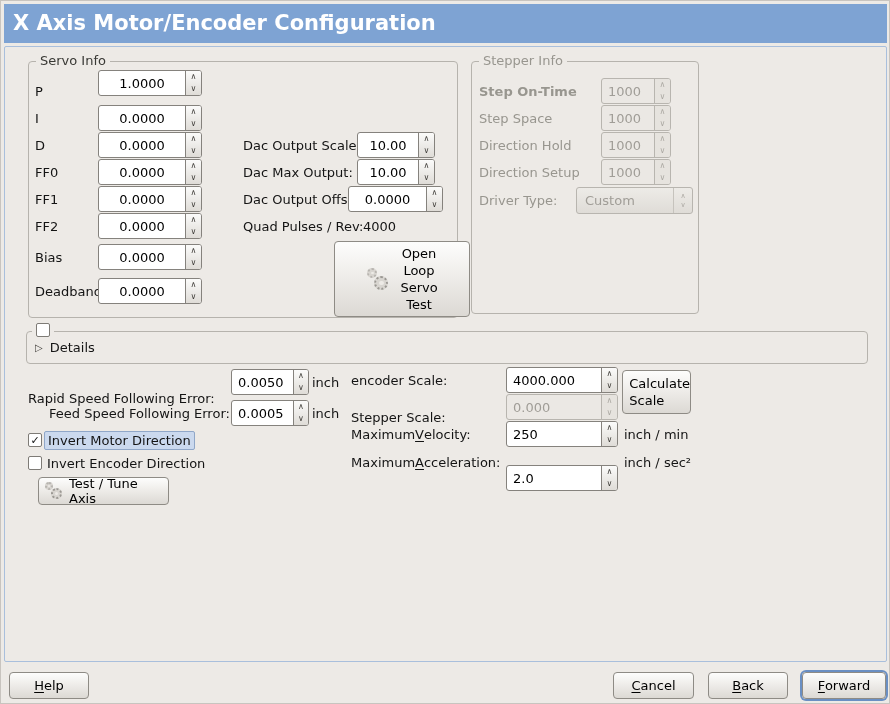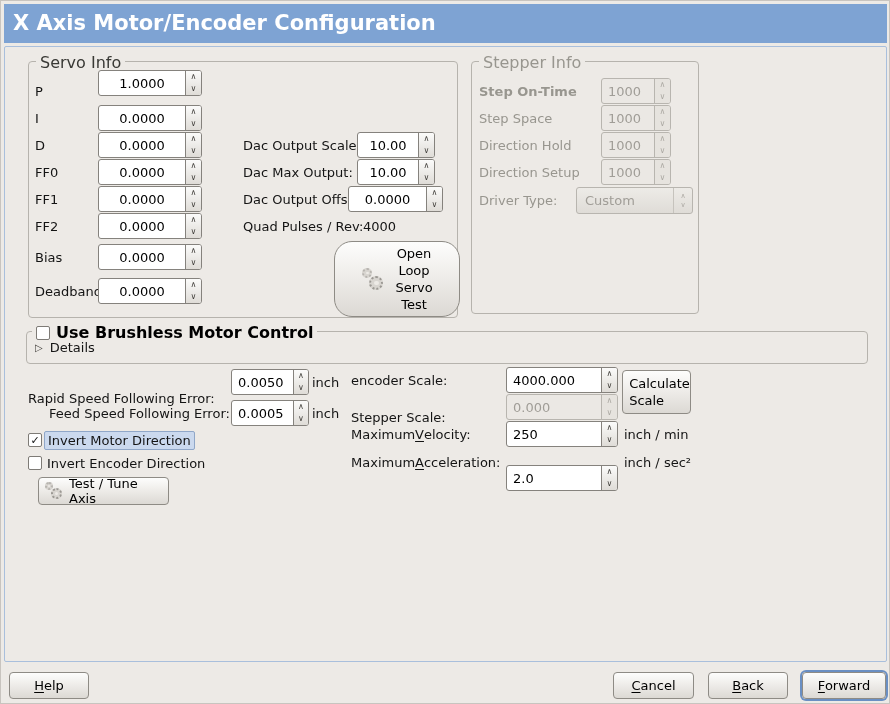--- a/index.html
+++ b/index.html
@@ -24,21 +24,21 @@
     font-size:21px; font-weight:bold; line-height:39px; padding-left:9px;
     white-space:nowrap;
   }
   .content-border {
     position:absolute; left:3px; top:45px; width:883px; height:616px;
     border:1px solid #A9BFDC; border-radius:2px; pointer-events:none;
   }
   .frame { position:absolute; border:1px solid #B6B3AD; border-radius:4px; }
   .legend {
     position:absolute; top:-9px; left:7px; background:var(--bg);
-    padding:0 4px; font-size:16px; color:#393935;
+    padding:0 4px; font-size:13px; color:#393935;
     display:flex; align-items:center; gap:6px; white-space:nowrap;
   }
   .legend.dis { color:#98968F; }
   .legend.boldleg { font-weight:bold; color:#000; left:5px; }
   .lbl {
     position:absolute; height:26px; display:flex; align-items:center;
     white-space:nowrap; font-size:13px; color:#141414;
   }
   .lbl.dis { color:#98968F; }
   .spin {
@@ -190,21 +190,21 @@
       </span>
   </div>
   <div class="spin center" style="left:347px;top:185px;width:95px;">
     <span class="v">0.0000</span>
     <span class="btns">
         <span>∧</span>
         <span>∨</span>
       </span>
   </div>
 
-  <div class="btn" style="left:333px;top:240px;width:126px;height:76px;gap:8px;padding:0 8px;border-radius:18px;">
+  <div class="btn" style="left:333px;top:240px;width:136px;height:76px;gap:8px;padding:0 8px;">
     <span class="gears">
         <span class="gear small"></span>
         <span class="gear big"></span>
       </span>
     <span class="multiline">Open
 Loop
 Servo
 Test</span>
   </div>
 
@@ -251,21 +251,20 @@
     <span class="cv">Custom</span>
     <span class="carr">
         <span>∧</span>
         <span>∨</span>
       </span>
   </div>
 
   <div class="frame" style="left:25px;top:330px;width:842px;height:33px;">
     <span class="legend boldleg">
       <span class="cb"></span>
-      <span>Use Brushless Motor Control</span>
     </span>
     <span style="position:absolute;left:8px;top:8px;display:flex;align-items:center;gap:7px;">
       <span class="expander-tri">▷</span>
       <span>Details</span>
     </span>
   </div>
 
   <span class="lbl" style="left:27px;top:384px;">Rapid Speed Following Error:</span>
   <div class="spin" style="left:230px;top:368px;width:78px;">
     <span class="v">0.0050</span>
@@ -287,21 +286,21 @@
   <span class="unit" style="left:311px;top:399px;">inch</span>
 
   <span class="lbl" style="left:350px;top:366px;">encoder Scale:</span>
   <div class="spin" style="left:505px;top:366px;width:112px;">
     <span class="v">4000.000</span>
     <span class="btns">
         <span>∧</span>
         <span>∨</span>
       </span>
   </div>
-  <div class="btn" style="left:621px;top:369px;width:69px;height:44px;justify-content:center;padding-left:6px;">
+  <div class="btn" style="left:621px;top:369px;width:69px;height:44px;justify-content:flex-end;padding-left:6px;">
     <span class="multiline" style="text-align:left;">Calculate
 Scale</span>
   </div>
 
   <span class="lbl" style="left:350px;top:403px;">Stepper Scale:</span>
   <div class="spin dis" style="left:505px;top:393px;width:112px;">
     <span class="v">0.000</span>
     <span class="btns">
         <span>∧</span>
         <span>∨</span>

